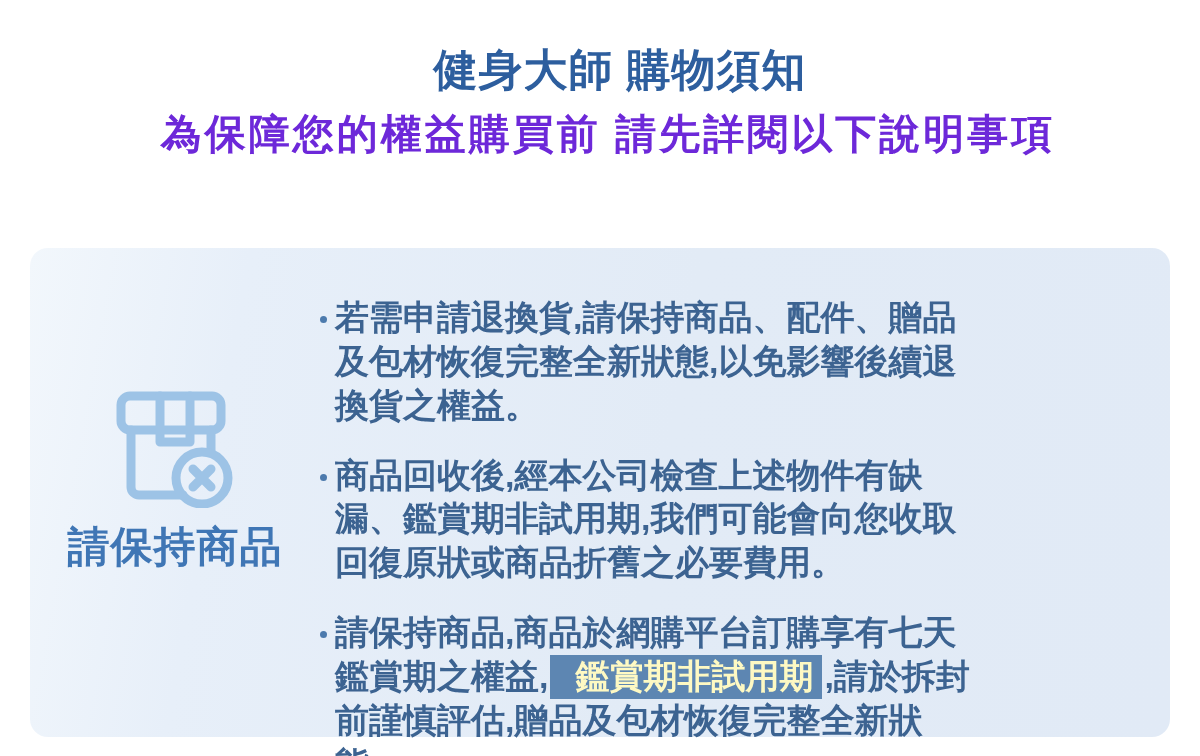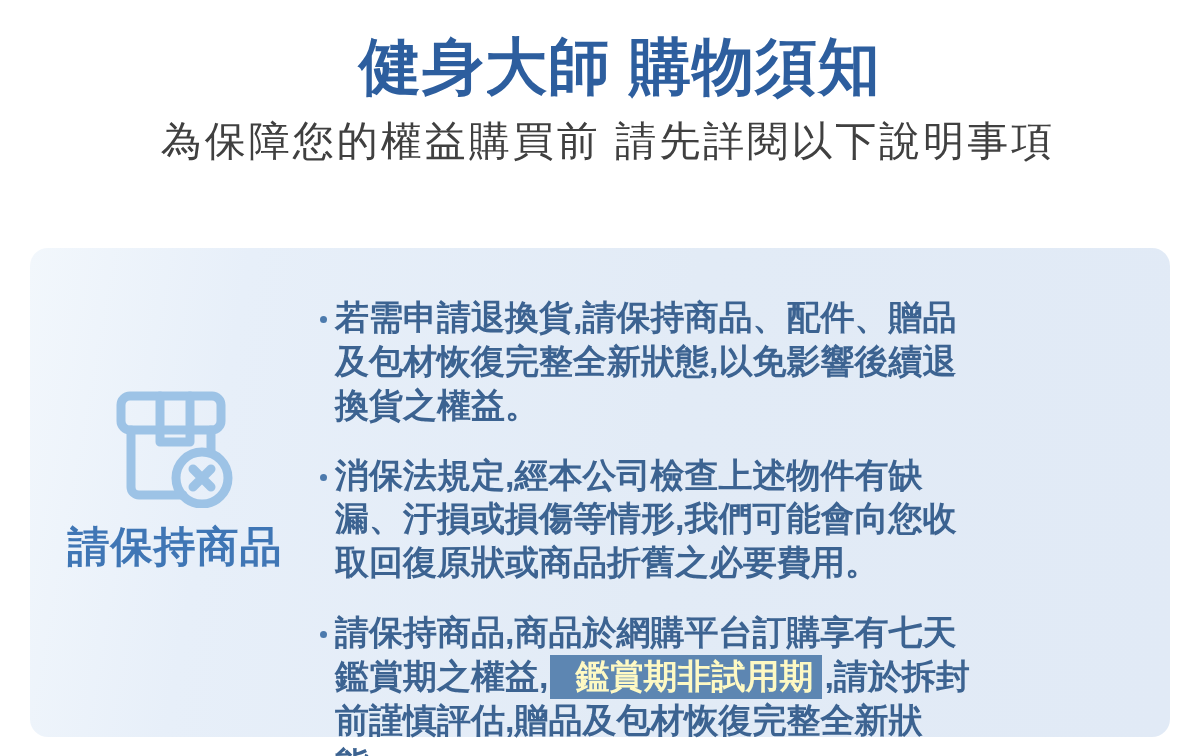--- a/index.html
+++ b/index.html
@@ -15,35 +15,35 @@
     position: relative;
   }
 
   
   .header {
     width: 1200px;
     padding-top: 34px;
     text-align: center;
   }
   .main-title {
-    font-size: 62px;
+    font-size: 44px;
     font-weight: bold;
     color: #2d5e9e;
     letter-spacing: 1px;
     line-height: 1.08;
-    margin: 0;
+    margin: 12px;
     white-space: nowrap;
     text-shadow: 0 1px 0 rgba(255,255,255,0.45);
     padding-left: 40px;
   }
   .sub-title {
     margin: 18px 0 0 16px;
     font-size: 41px;
-    font-weight: normal;
-    color: #404040;
+    font-weight: bold;
+    color: #6d28d9;
     letter-spacing: 3px;
     line-height: 1.1;
     white-space: nowrap;
   }
 
   
   .panel {
     position: absolute;
     left: 30px;
     top: 248px;
@@ -150,21 +150,21 @@
 
   <div class="text-col">
 
     <div class="bullet">
       <span class="dot"></span>
       <div class="btext">若需申請退換貨,請保持商品、配件、贈品及包材恢復完整全新狀態,以免影響後續退換貨之權益。</div>
     </div>
 
     <div class="bullet">
       <span class="dot"></span>
-      <div class="btext">消保法規定,經本公司檢查上述物件有缺漏、汙損或損傷等情形,我們可能會向您收取回復原狀或商品折舊之必要費用。</div>
+      <div class="btext">商品回收後,經本公司檢查上述物件有缺漏、鑑賞期非試用期,我們可能會向您收取回復原狀或商品折舊之必要費用。</div>
     </div>
 
     <div class="bullet">
       <span class="dot"></span>
       <div class="btext"><span>請保持商品,商品於網購平台訂購享有七天鑑賞期之權益,</span><span class="hl">鑑賞期非試用期</span><span>,請於拆封前謹慎評估,贈品及包材恢復完整全新狀態。</span></div>
     </div>
 
   </div>
 </div>
 

